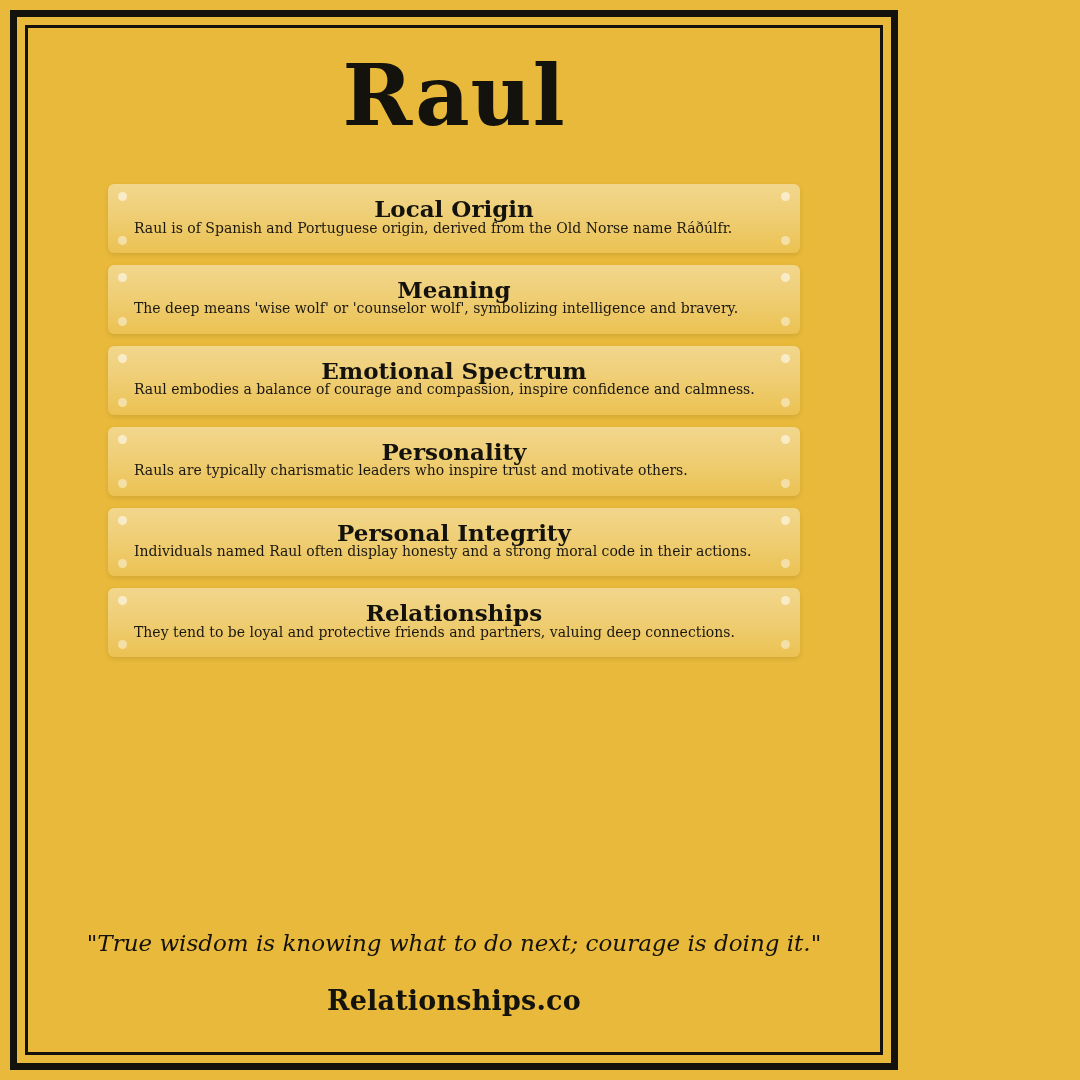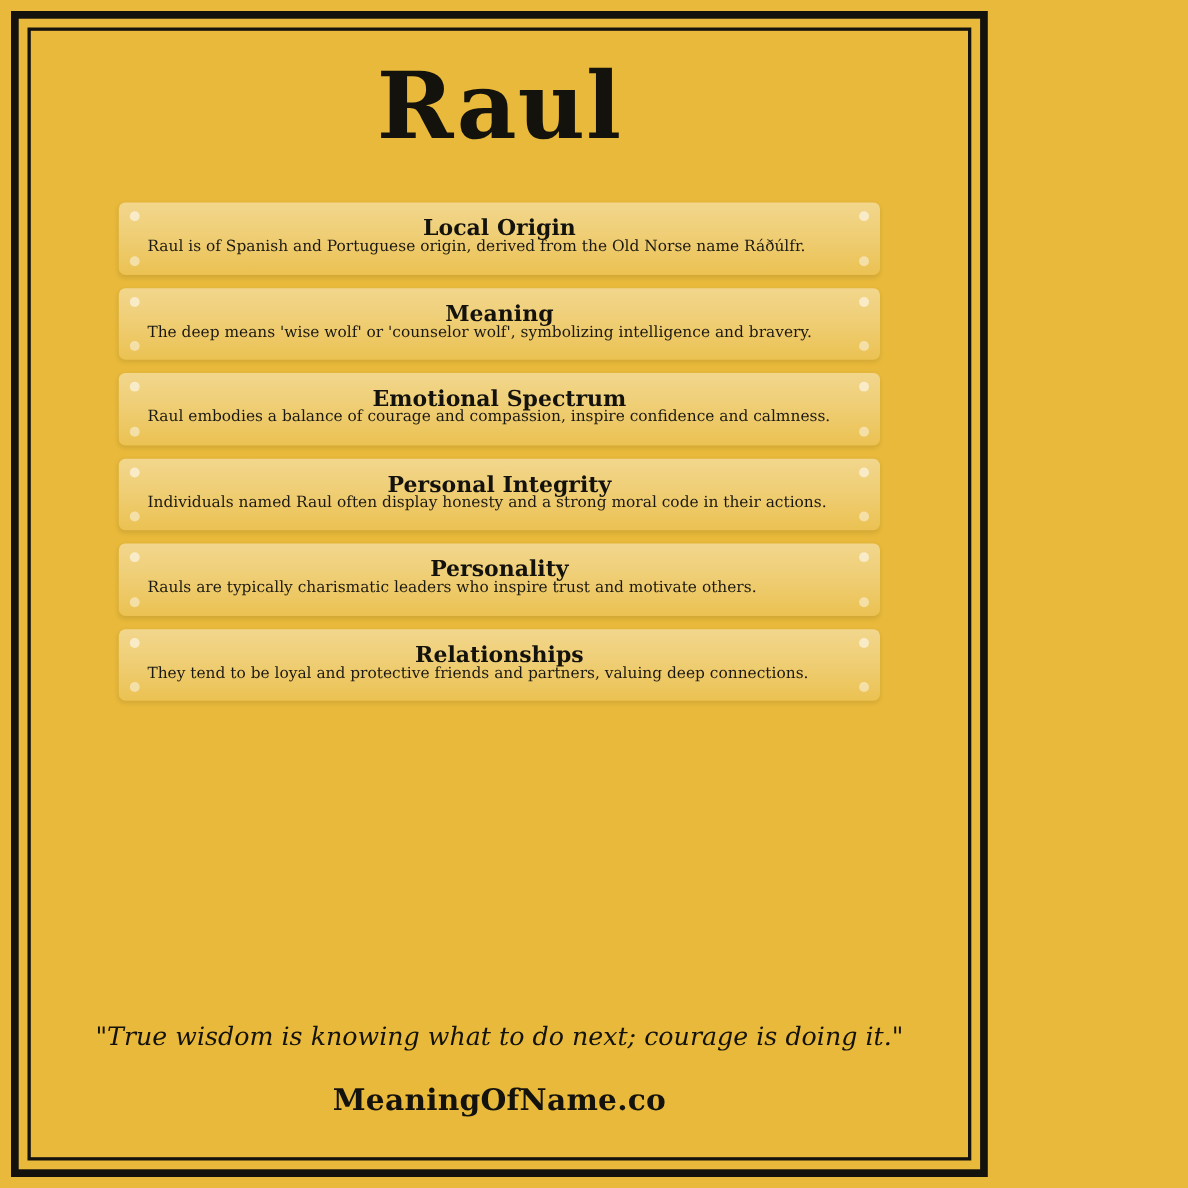--- a/index.html
+++ b/index.html
@@ -88,21 +88,21 @@
     width: 9px;
     height: 9px;
     border-radius: 50%;
     background: rgba(255,255,255,0.45);
     bottom: 8px;
   }
   .card .dot-bl { left: 10px; }
   .card .dot-br { right: 10px; }
   .card-title {
     text-align: center;
-    font-size: 20px;
+    font-size: 23px;
     font-weight: bold;
     color: #14120d;
     line-height: 1.1;
     margin-bottom: 2px;
   }
   .card-text {
     text-align: left;
     font-size: 14px;
     color: #1b1812;
     line-height: 1.25;
@@ -163,38 +163,38 @@
       <div class="card">
         <span class="dot-bl"></span>
         <span class="dot-br"></span>
         <div class="card-title">Emotional Spectrum</div>
         <div class="card-text">Raul embodies a balance of courage and compassion, inspire confidence and calmness.</div>
       </div>
 
       <div class="card">
         <span class="dot-bl"></span>
         <span class="dot-br"></span>
+        <div class="card-title">Personality</div>
+        <div class="card-text">Rauls are typically charismatic leaders who inspire trust and motivate others.</div>
+      </div>
+
+      <div class="card">
+        <span class="dot-bl"></span>
+        <span class="dot-br"></span>
         <div class="card-title">Personal Integrity</div>
         <div class="card-text">Individuals named Raul often display honesty and a strong moral code in their actions.</div>
       </div>
 
       <div class="card">
         <span class="dot-bl"></span>
         <span class="dot-br"></span>
-        <div class="card-title">Personality</div>
-        <div class="card-text">Rauls are typically charismatic leaders who inspire trust and motivate others.</div>
-      </div>
-
-      <div class="card">
-        <span class="dot-bl"></span>
-        <span class="dot-br"></span>
         <div class="card-title">Relationships</div>
         <div class="card-text">They tend to be loyal and protective friends and partners, valuing deep connections.</div>
       </div>
 
     </div>
 
     <div class="quote"><span class="qmark">"</span><span>True wisdom is knowing what to do next; courage is doing it.</span><span class="qmark">"</span></div>
 
-    <div class="brand">MeaningOfName.co</div>
+    <div class="brand">Relationships.co</div>
 
   </div>
 </div>
 
 </body></html>

